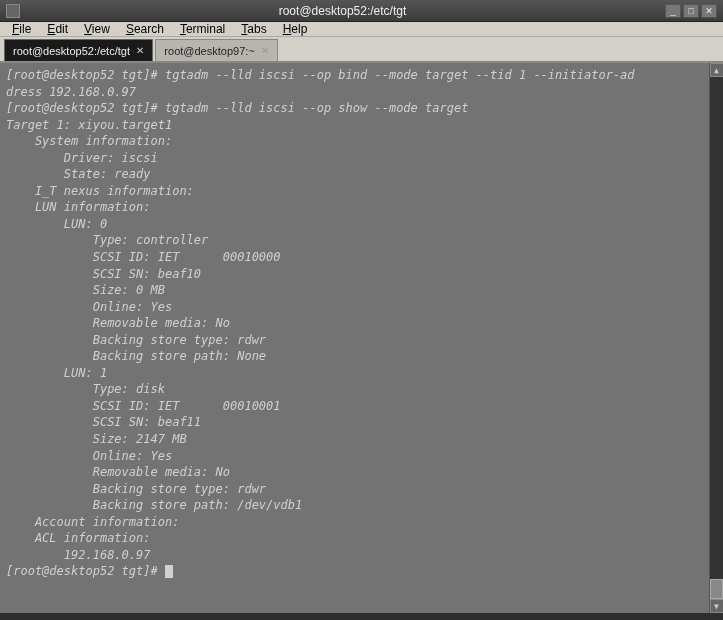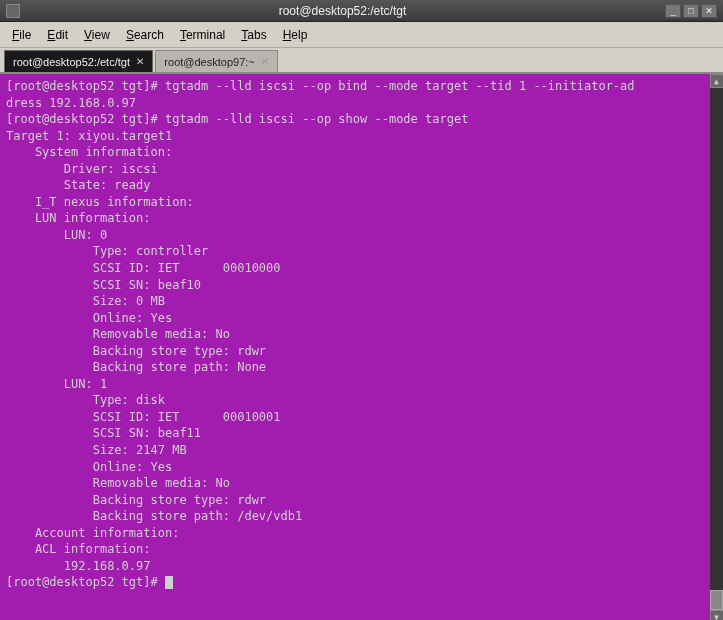--- a/index.html
+++ b/index.html
@@ -53,21 +53,21 @@
       display: flex;
       align-items: center;
       justify-content: center;
       cursor: pointer;
       font-family: sans-serif;
     }
 
     
     .menu-bar {
       background: #d4d0c8;
-      height: 26px;
+      height: 15px;
       display: flex;
       align-items: center;
       padding: 0 4px;
       border-bottom: 1px solid #aaa;
     }
     .menu-item {
       padding: 2px 8px;
       font-size: 12px;
       font-family: sans-serif;
       color: #000;
@@ -120,27 +120,28 @@
     }
 
     
     .terminal-container {
       display: flex;
       height: calc(620px - 22px - 22px - 26px);
       background: #1a1a1a;
     }
     .terminal {
       flex: 1;
-      background: #a21caf;
+      background: #737373;
       color: #d0d0d0;
       font-family: 'Courier New', Courier, monospace;
       font-size: 12px;
       padding: 4px 6px;
       overflow: hidden;
       position: relative;
+      font-style: italic;
     }
     .terminal pre {
       white-space: pre;
       line-height: 1.38;
       color: #d0d0d0;
     }
     .cursor {
       display: inline-block;
       width: 8px;
       height: 13px;

